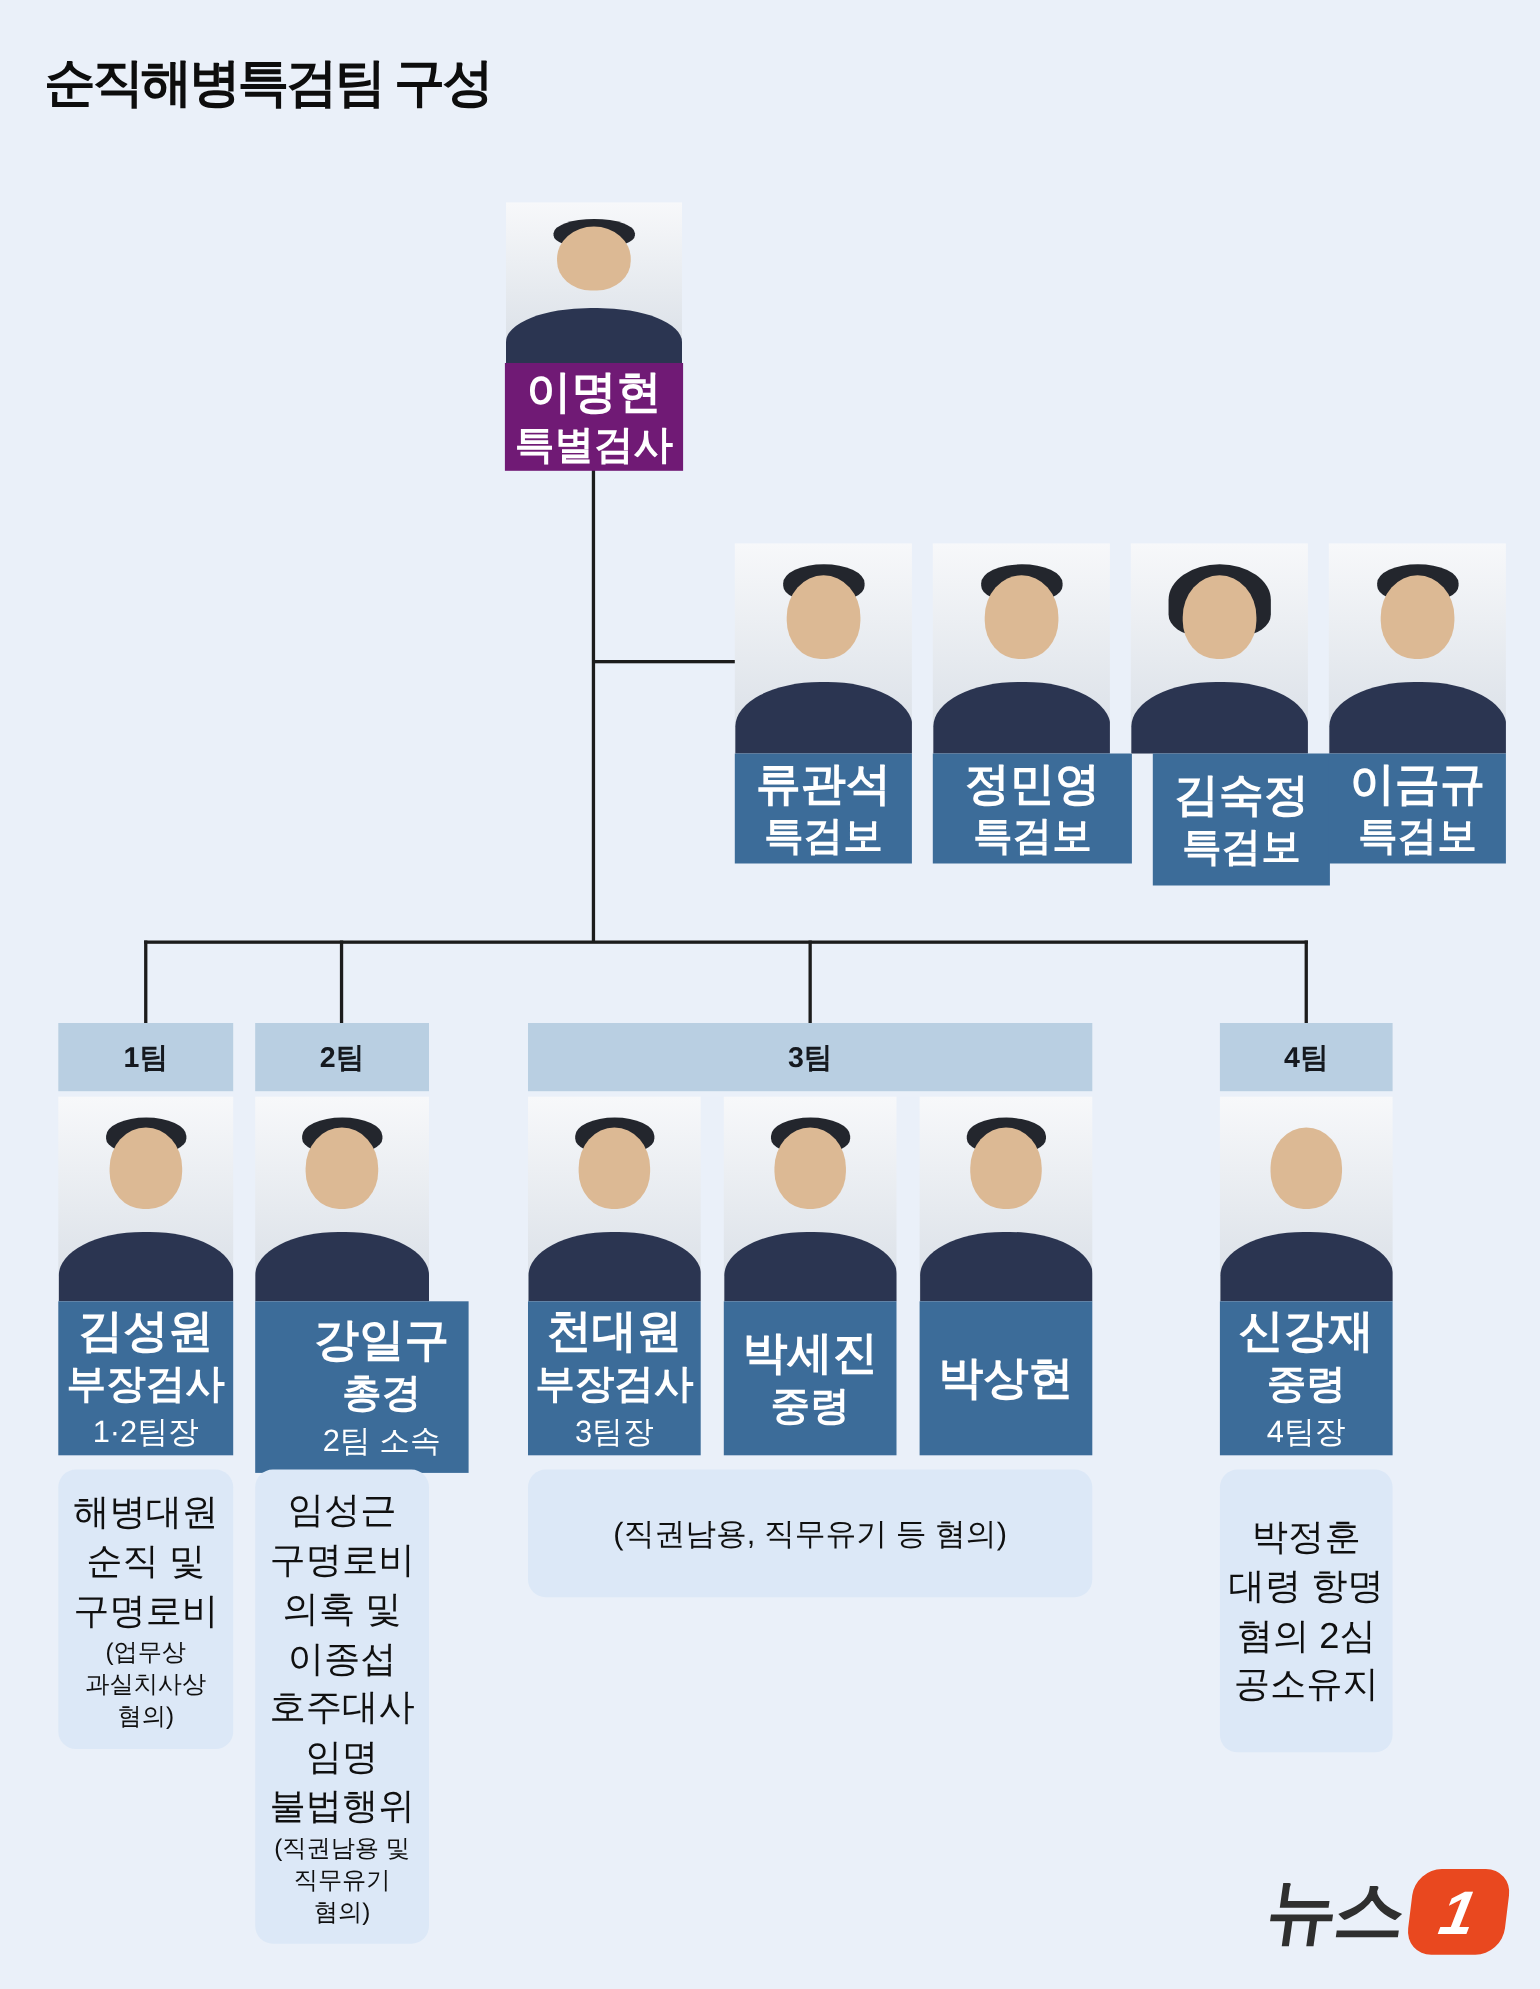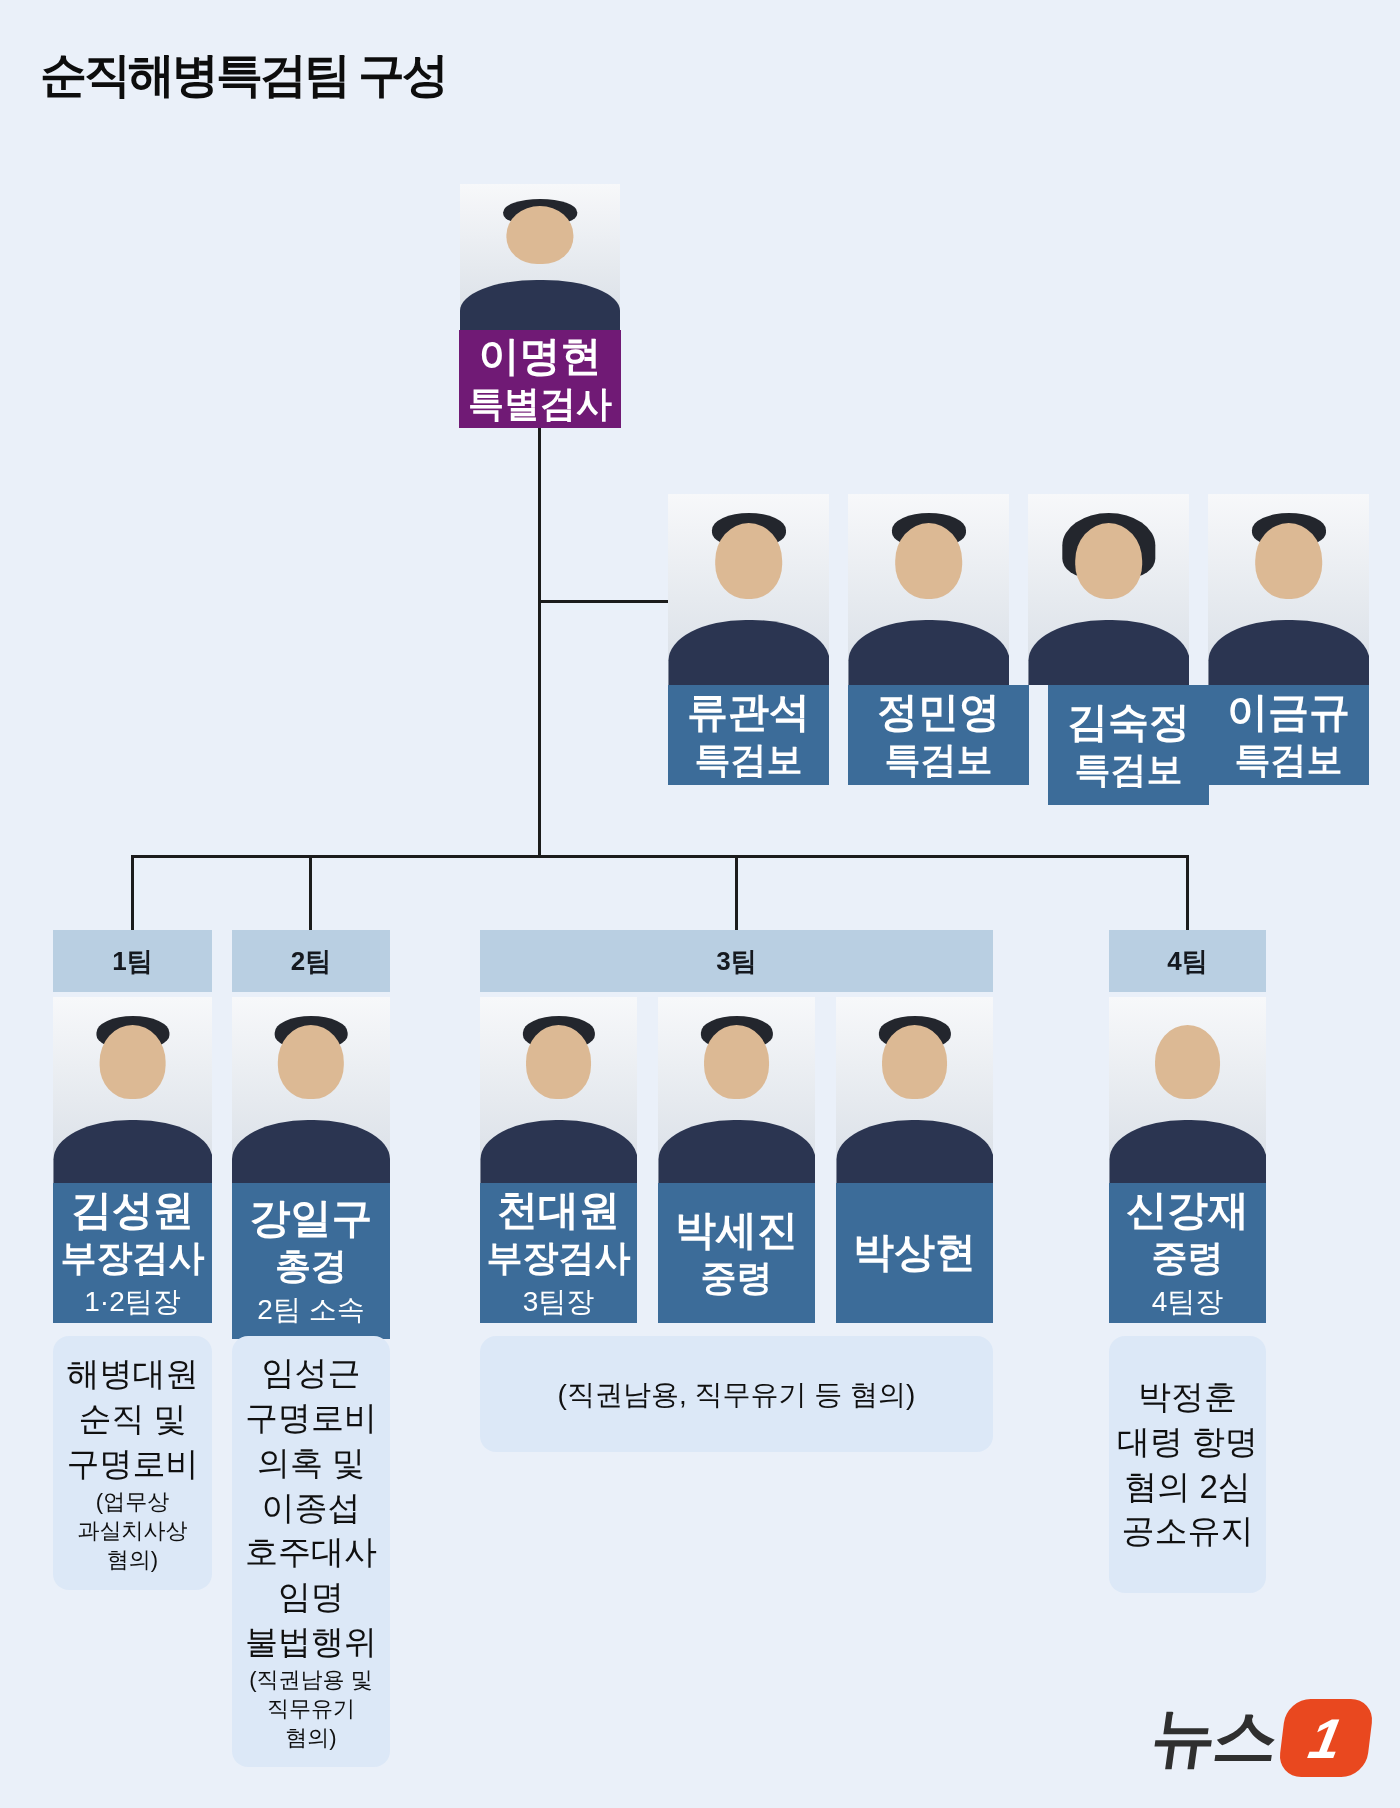--- a/index.html
+++ b/index.html
@@ -160,21 +160,21 @@
     <div class="label-name">김성원</div>
     <div class="label-role">부장검사</div>
     <div class="label-sub">1·2팀장</div>
   </div>
 
   <div class="photo" style="left:232px;top:997px;width:158px;height:186px;">
     <div class="hair"></div>
     <div class="head"></div>
     <div class="shoulders"></div>
   </div>
-  <div class="label-box" style="left:232px;top:1183px;width:158px;height:156px;">
+  <div class="label-box" style="left:232px;top:1183px;width:158px;height:156px;padding-left:36px;">
     <div class="label-name">강일구</div>
     <div class="label-role">총경</div>
     <div class="label-sub">2팀 소속</div>
   </div>
 
   <div class="photo" style="left:480px;top:997px;width:157px;height:186px;">
     <div class="hair"></div>
     <div class="head"></div>
     <div class="shoulders"></div>
   </div>

